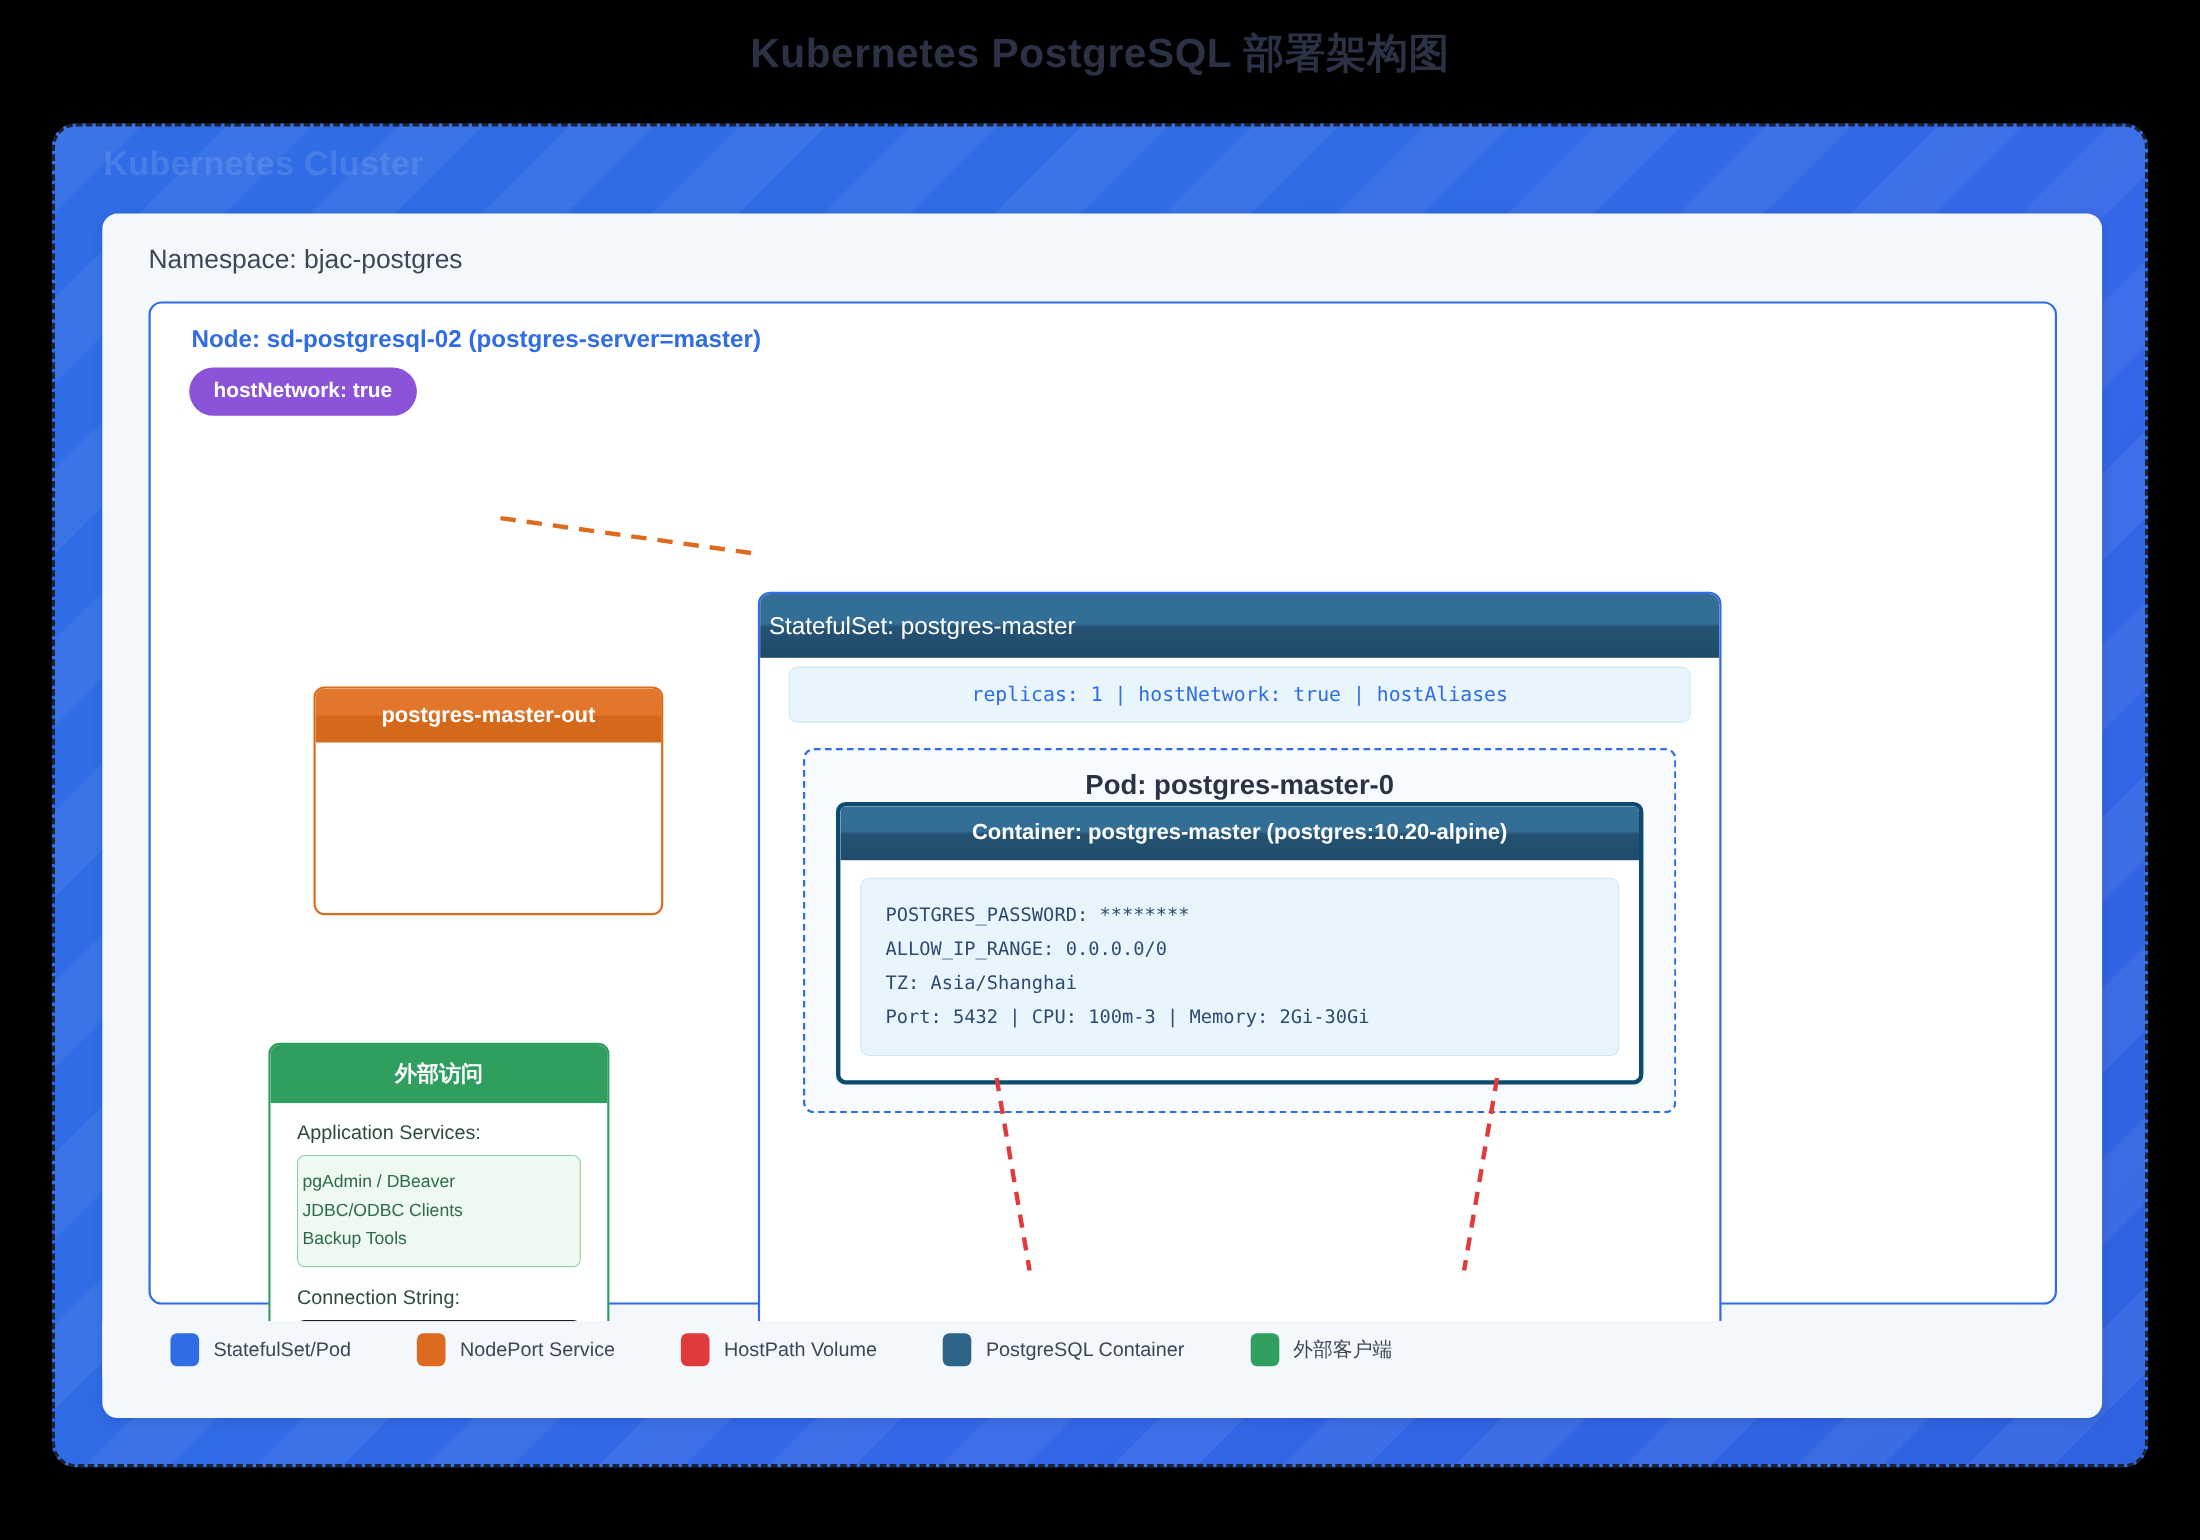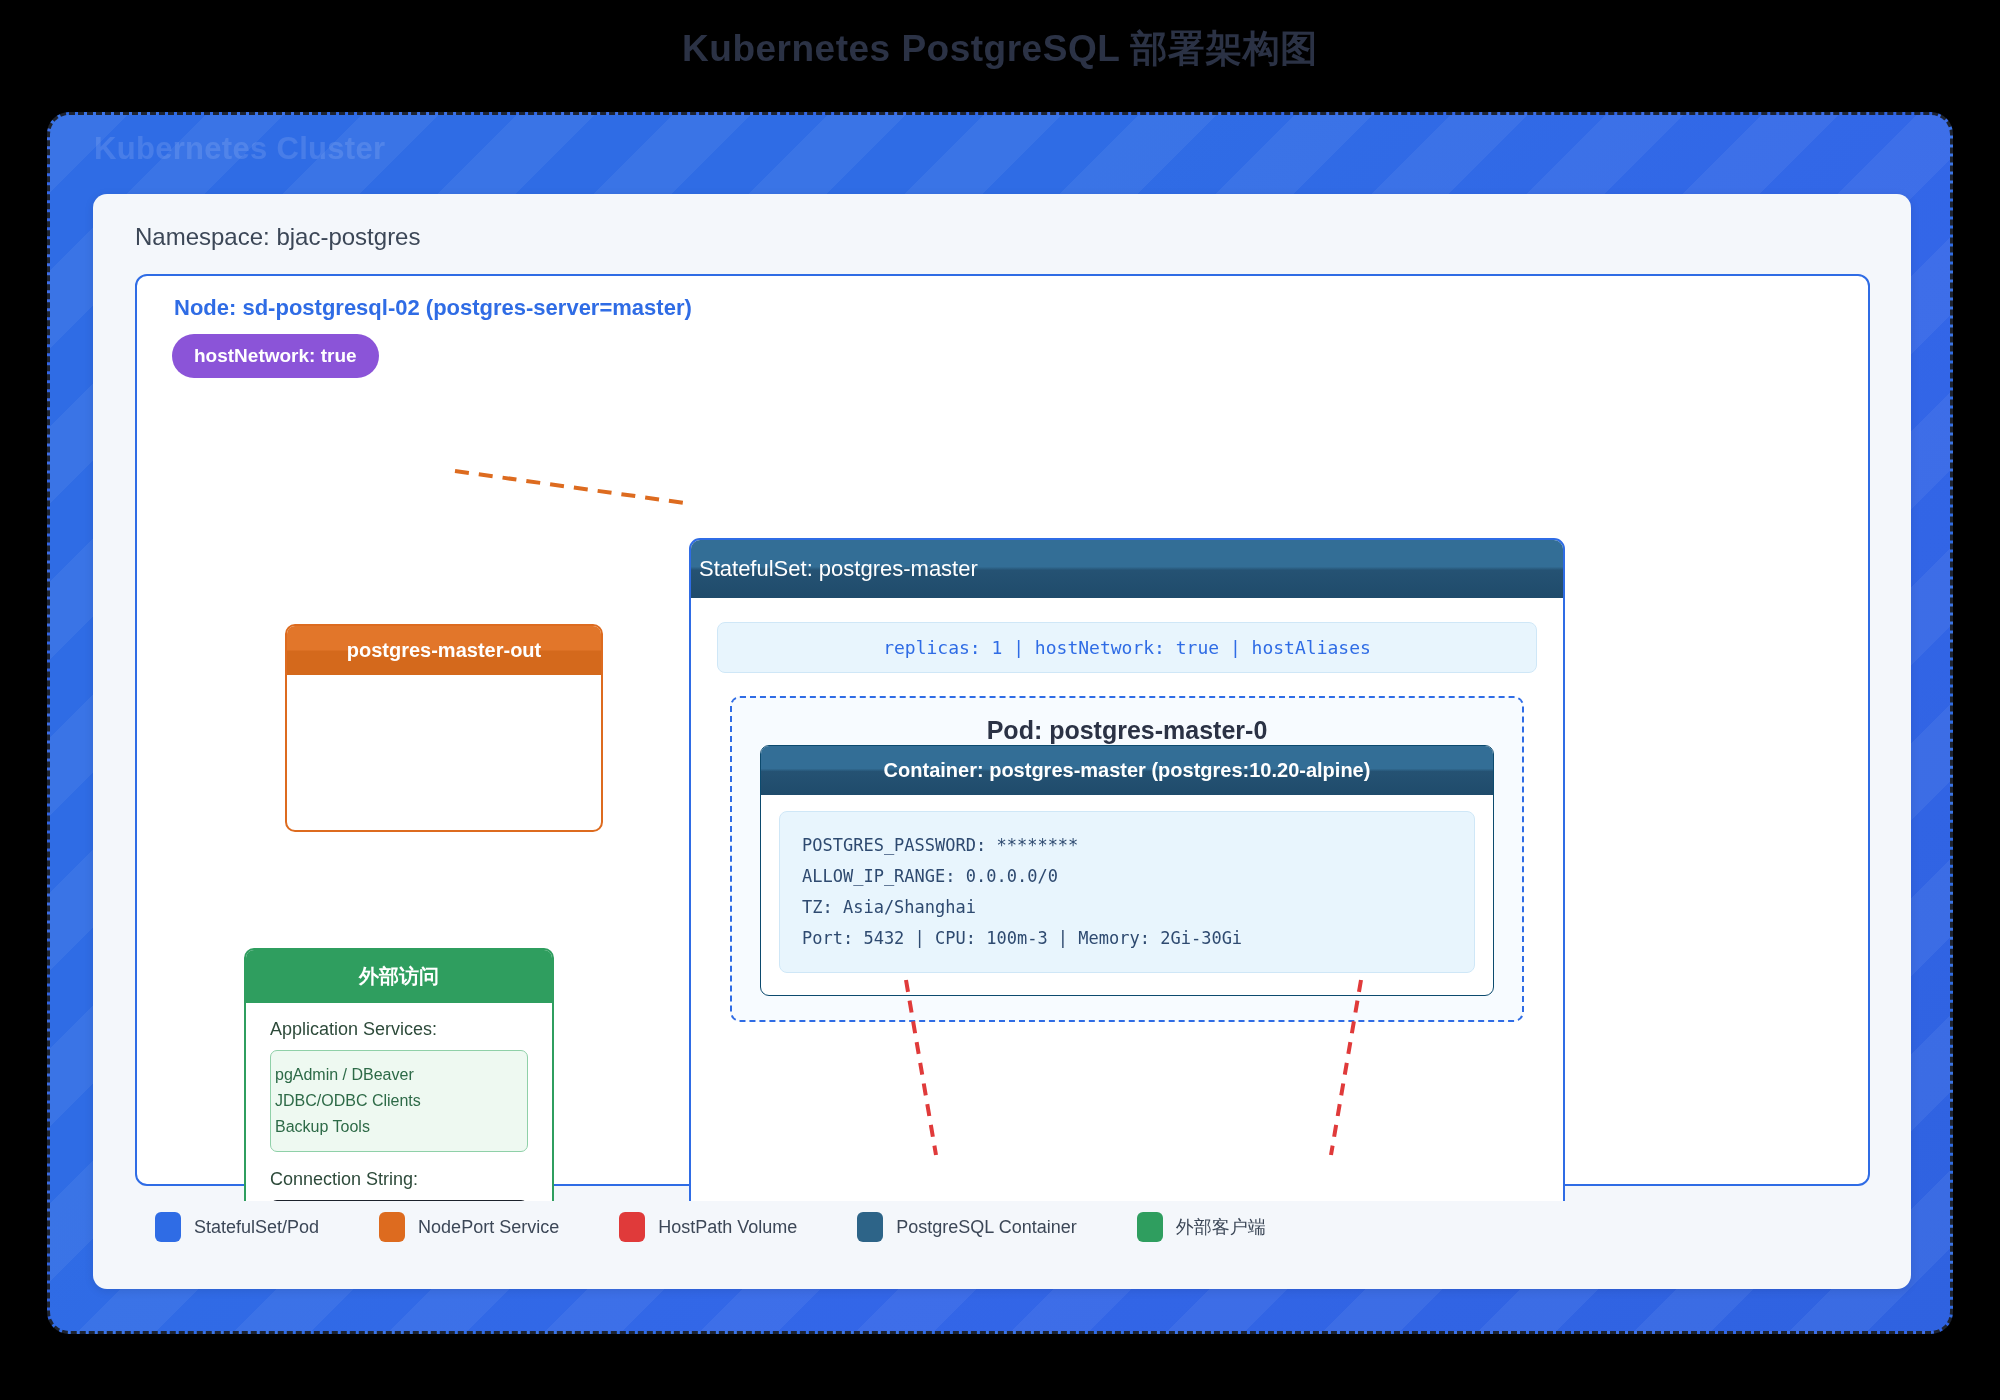--- a/index.html
+++ b/index.html
@@ -124,21 +124,21 @@
     overflow: hidden;
   }
   .sts-head {
     background: linear-gradient(180deg,#336e96 0%,#336e96 46%,#255273 52%,#1f4b6b 100%);
     color: #ffffff;
     font-size: 22px;
     font-weight: normal;
     padding: 16px 8px;
   }
   .sts-config {
-    margin: 24px 26px 0 26px;
+    margin: 8px 26px 0 26px;
     background: #e8f5fd;
     border: 1px solid #cfe7f7;
     border-radius: 8px;
     text-align: center;
     font-family: "DejaVu Sans Mono", monospace;
     font-size: 18px;
     color: #2f6ce5;
     padding: 14px 8px;
   }
 
@@ -150,21 +150,21 @@
     background: #f7fbff;
     padding: 18px 28px 24px 28px;
   }
   .pod-title {
     text-align: center;
     font-size: 25px;
     font-weight: bold;
     color: #2b3245;
   }
   .container-box {
-    border: 1px solid #0c4a6e;
+    border: 4px solid #0c4a6e;
     border-radius: 9px;
     background: #ffffff;
     overflow: hidden;
   }
   .container-head {
     background: linear-gradient(180deg,#336e96 0%,#336e96 46%,#255273 52%,#1f4b6b 100%);
     color: #ffffff;
     text-align: center;
     font-size: 20px;
     font-weight: bold;

